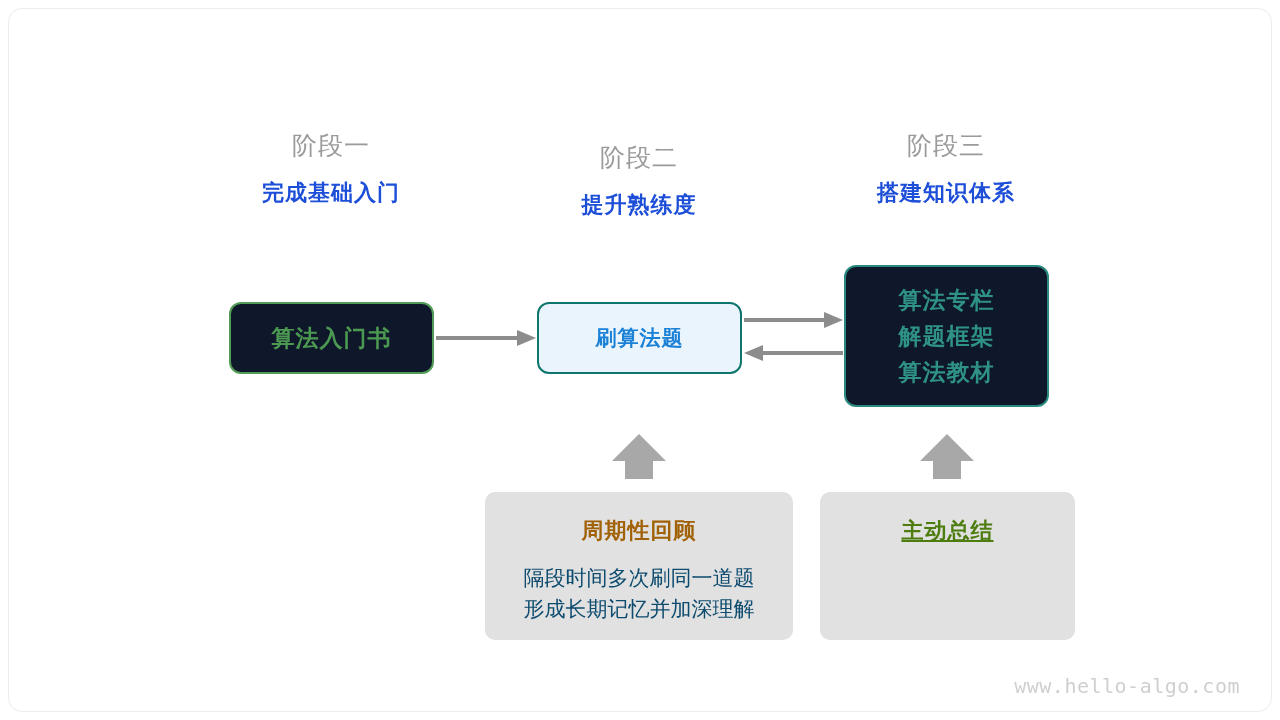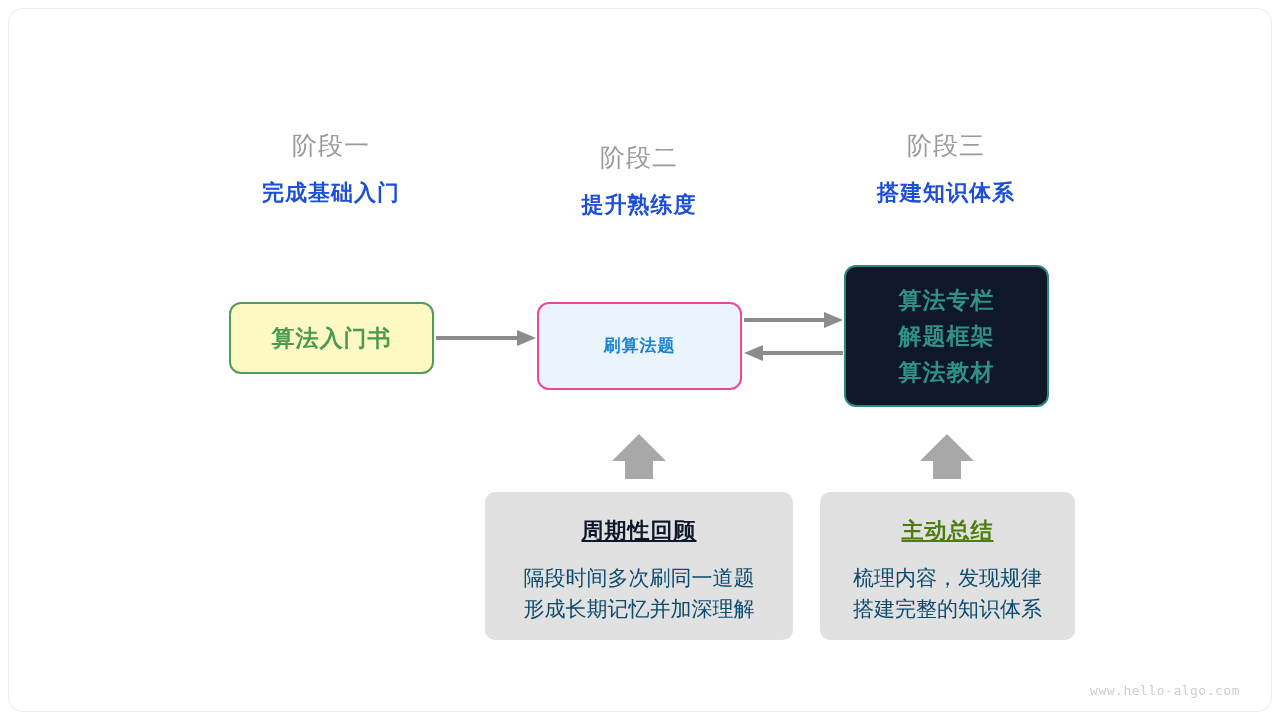--- a/index.html
+++ b/index.html
@@ -65,31 +65,31 @@
     flex-direction: column;
     align-items: center;
     justify-content: center;
     font-weight: 700;
     letter-spacing: 1px;
   }
   .node-line { line-height: 36px; white-space: nowrap; }
 
   #node-book {
     left: 229px; top: 302px; width: 205px; height: 72px;
-    background: #fef9c3;
+    background: #0f172a;
     border: 2px solid #519c56;
     color: #4c9a51;
     font-size: 23px;
   }
   #node-practice {
-    left: 537px; top: 302px; width: 205px; height: 88px;
+    left: 537px; top: 302px; width: 205px; height: 72px;
     background: #e9f4fd;
-    border: 2px solid #ec4899;
+    border: 2px solid #0f766e;
     color: #1b81d6;
-    font-size: 17px;
+    font-size: 21px;
   }
   #node-resources {
     left: 844px; top: 265px; width: 205px; height: 142px;
     background: #0f172a;
     border: 2px solid #2a8a80;
     color: #2f9287;
     font-size: 23px;
   }
 
   
@@ -106,21 +106,21 @@
   #note-review { left: 485px; top: 492px; width: 308px; height: 148px; }
   #note-summary { left: 820px; top: 492px; width: 255px; height: 148px; }
 
   .note-title {
     font-size: 22px;
     font-weight: 700;
     letter-spacing: 1px;
     line-height: 30px;
     white-space: nowrap;
   }
-  #note-review .note-title { color: #0f172a; text-decoration: underline; }
+  #note-review .note-title { color: #a16207; }
   #note-summary .note-title { color: #4d7c0f; text-decoration: underline; }
 
   .note-body {
     margin-top: 16px;
     font-size: 21px;
     color: #0c4a6e;
     line-height: 31px;
     text-align: center;
     white-space: nowrap;
   }
@@ -132,21 +132,21 @@
     width: 1280px; height: 720px;
     pointer-events: none;
   }
 
   
   .watermark {
     position: absolute;
     right: 40px;
     bottom: 22px;
     font-family: "DejaVu Sans Mono", "Liberation Mono", monospace;
-    font-size: 13px;
+    font-size: 20px;
     color: #cfcfcf;
     letter-spacing: 0.5px;
   }
 </style>
 </head>
 <body>
 
 <div id="canvas">
 
   <div class="frame"></div>
@@ -183,24 +183,20 @@
   <div class="note" id="note-review">
     <div class="note-title">周期性回顾</div>
     <div class="note-body">
       <div>隔段时间多次刷同一道题</div>
       <div>形成长期记忆并加深理解</div>
     </div>
   </div>
 
   <div class="note" id="note-summary">
     <div class="note-title">主动总结</div>
-    <div class="note-body">
-      <div>梳理内容，发现规律</div>
-      <div>搭建完整的知识体系</div>
-    </div>
   </div>
 
   <svg id="arrows" viewBox="0 0 1280 720">
 
     <g>
       <line x1="436" y1="338" x2="522" y2="338" stroke="#8c8c8c" stroke-width="4"></line>
       <polygon points="536,338 517,330 517,346" fill="#8c8c8c"></polygon>
     </g>
 
     <g>

